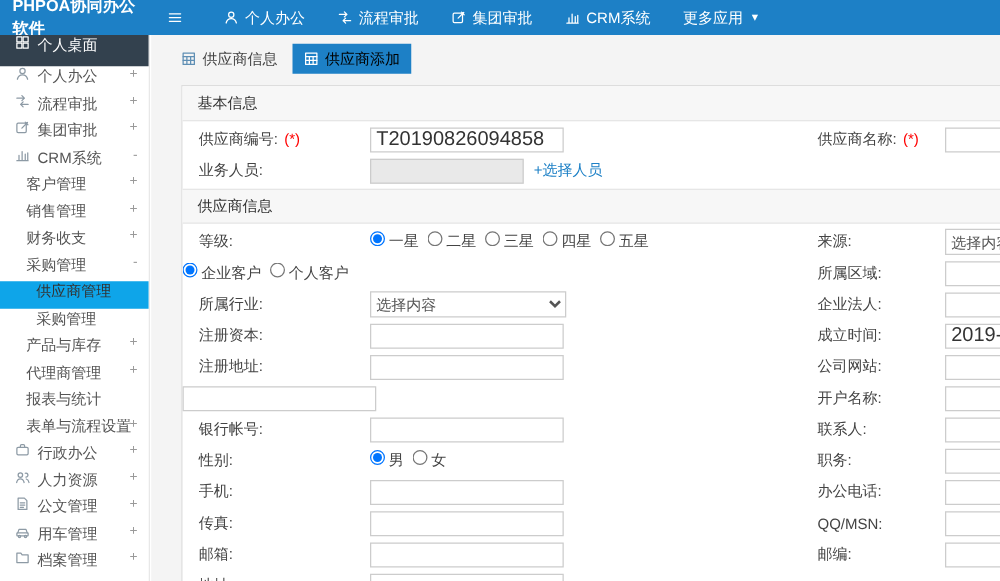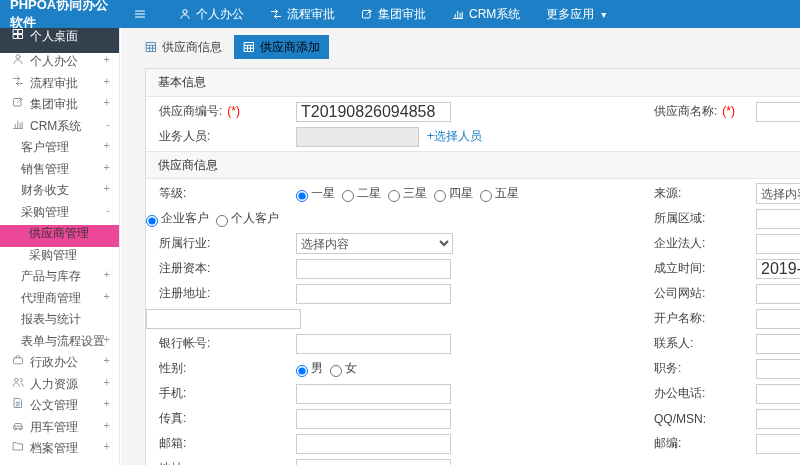--- a/index.html
+++ b/index.html
@@ -12,21 +12,21 @@
 #topnav{display:flex;margin-left:20px;height:100%}
 .nav-item{display:flex;align-items:center;gap:5px;padding:0 13px;cursor:pointer}
 .caret{font-size:10px;margin-left:2px}
 
 #sidebar{position:absolute;left:0;top:28px;width:120px;height:437px;background:#fff;border-right:1px solid #e8e8e8;box-sizing:border-box;overflow:hidden}
 .side-item{height:21.5px;display:flex;gap:6px;padding-left:12px;color:#555;position:relative;cursor:pointer}
 .side-item .exp{position:absolute;right:9px;color:#999;font-size:11px}
 .side-item.dark{background:#33414e;color:#fff;height:25px}
 .side-item.lv1{padding-left:21px}
 .side-item.lv2{padding-left:29px}
-.side-item.active{background:#ec4899;color:#333}
+.side-item.active{background:#0ea5e9;color:#333}
 .side-item svg.icon{color:#8d9aa5}
 .side-item.dark svg.icon{color:#fff}
 
 #main{position:absolute;left:121px;top:28px;width:679px;height:437px;background:#f4f4f4;overflow:hidden}
 #tabs{display:flex;align-items:center;gap:3px;padding:7px 0 0 15px}
 .tab{display:flex;align-items:center;gap:5px;height:24px;padding:0 9px;color:#444;cursor:pointer}
 .tab svg.icon{color:#5f8fb4}
 .tab.active{background:#1d80c6;color:#000000}
 .tab.active svg.icon{color:#fff}
 #panel{margin:9px 0 0 24px;width:900px;background:#fff;border:1px solid #ddd;box-sizing:border-box}
@@ -37,21 +37,21 @@
 .cell{display:flex;align-items:center}
 .cell.l{width:495px}
 .cell.r{flex:1}
 .lab{box-sizing:border-box;padding-left:13px;color:#444;white-space:nowrap}
 .cell.l .lab{width:150px}
 .cell.r .lab{width:115px}
 .req{color:#f00;margin-left:5px}
 input.txt{width:145px;height:16px;border:1px solid #ccc;font-size:16px;padding:1px 4px;font-family:inherit;color:#333;background:#fff}
 input.txt.gray{background:#e9e9e9;width:113px}
 select.sel{width:157px;height:21px;border:1px solid #ccc;font-size:12px;color:#555;font-family:inherit;background:#fff}
-.rad{display:inline-flex;align-items:flex-end;margin-right:7px;color:#444;cursor:pointer;white-space:nowrap}
+.rad{display:inline-flex;align-items:flex-start;margin-right:7px;color:#444;cursor:pointer;white-space:nowrap}
 .rad input{width:12px;height:12px;margin:0 3px 0 0}
 a.link{color:#1d80c6;margin-left:8px;cursor:pointer;text-decoration:none;white-space:nowrap}
 </style>
 </head>
 <body>
 
 <div id="topbar">
   <div id="logo">PHPOA协同办公软件</div>
   <div id="hamburger">
       <svg class="icon" viewBox="0 0 12 12">

